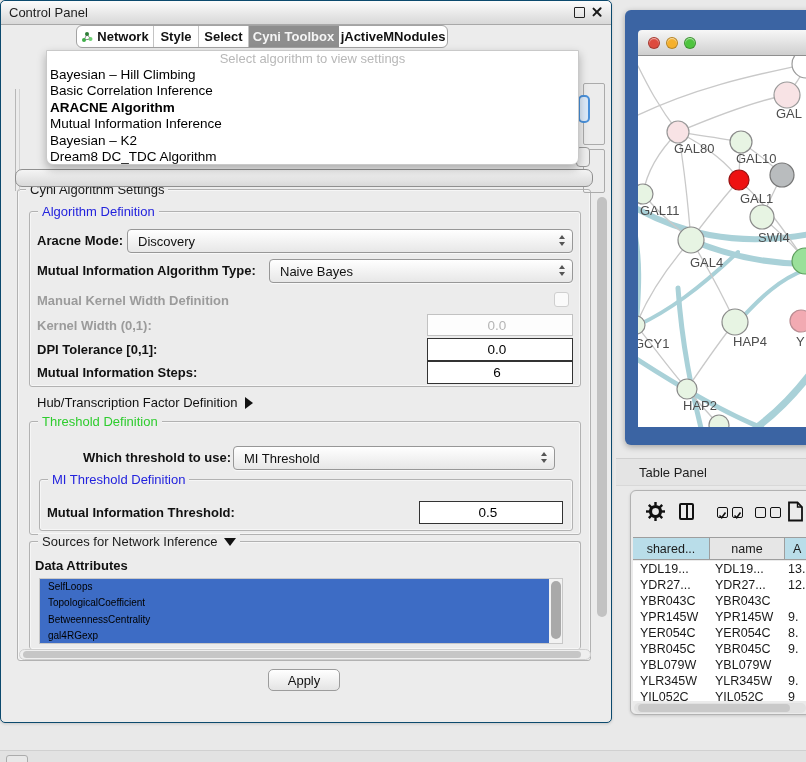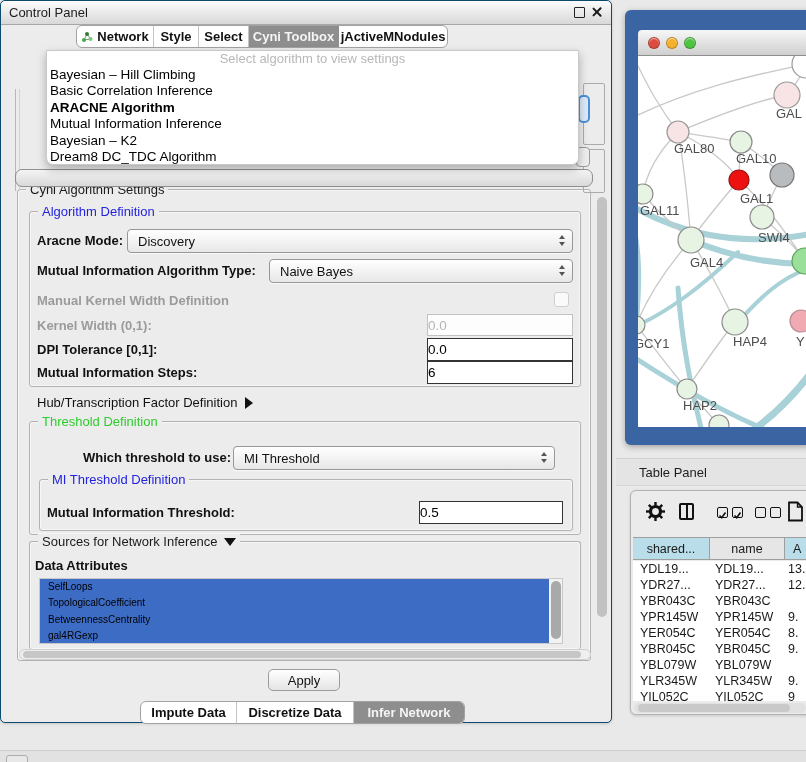--- a/index.html
+++ b/index.html
@@ -74,21 +74,21 @@
 
   
   .combo { position:absolute; height:24px; border:1px solid #979797; border-radius:4px;
            background:linear-gradient(#ffffff,#e7e7e7); box-shadow:0 1px 1px rgba(255,255,255,.7); }
   .combo .val { position:absolute; left:10px; top:4px; font-size:13px; color:#111; }
   .stepper { position:absolute; right:7px; top:5px; display:flex; flex-direction:column; gap:2.5px; align-items:center; }
   .tri-up   { width:0; height:0; border-left:3.5px solid transparent; border-right:3.5px solid transparent; border-bottom:4.5px solid #555; }
   .tri-down { width:0; height:0; border-left:3.5px solid transparent; border-right:3.5px solid transparent; border-top:4.5px solid #555; }
 
   
-  .field { position:absolute; width:146px; height:23px; text-align:left; padding-right:6px;
+  .field { position:absolute; width:146px; height:23px; text-align:center; padding-right:6px;
            font-family:"Liberation Sans", sans-serif; font-size:13.5px; background:#fff; }
   .field.dark { border:1.5px solid #333; color:#000; }
   .field.dis  { border:1px solid #c2c2c2; color:#b5b5b5; background:#fdfdfd; height:22px; }
 
   .checkbox { position:absolute; width:15px; height:15px; border:1px solid #cfcfcf; border-radius:3px; background:#fafafa; }
 
   .tri-right-big { display:inline-block; width:0; height:0; border-top:6px solid transparent; border-bottom:6px solid transparent; border-left:8px solid #111; vertical-align:-2px; margin-left:8px; }
   .tri-down-big  { display:inline-block; width:0; height:0; border-left:6px solid transparent; border-right:6px solid transparent; border-top:8px solid #111; }
 
   
@@ -287,25 +287,20 @@
 
   <div class="hscroll">
       <div class="thumb"></div>
     </div>
   <div id="main-vscroll">
       <div class="thumb"></div>
     </div>
 
   <div id="apply-button">Apply</div>
 
-  <div id="bottom-tabbar" class="segbar">
-      <div class="seg" style="width: 96px;">Impute Data</div>
-      <div class="seg" style="width: 117px;">Discretize Data</div>
-      <div class="seg sel" style="width: 110px;">Infer Network</div>
-    </div>
 
   <div id="algorithm-popup">
     <div class="popup-placeholder">Select algorithm to view settings</div>
     <div>
         <div class="popup-item">Bayesian – Hill Climbing</div>
         <div class="popup-item">Basic Correlation Inference</div>
         <div class="popup-item bold">ARACNE Algorithm</div>
         <div class="popup-item">Mutual Information Inference</div>
         <div class="popup-item">Bayesian – K2</div>
         <div class="popup-item">Dream8 DC_TDC Algorithm</div>

